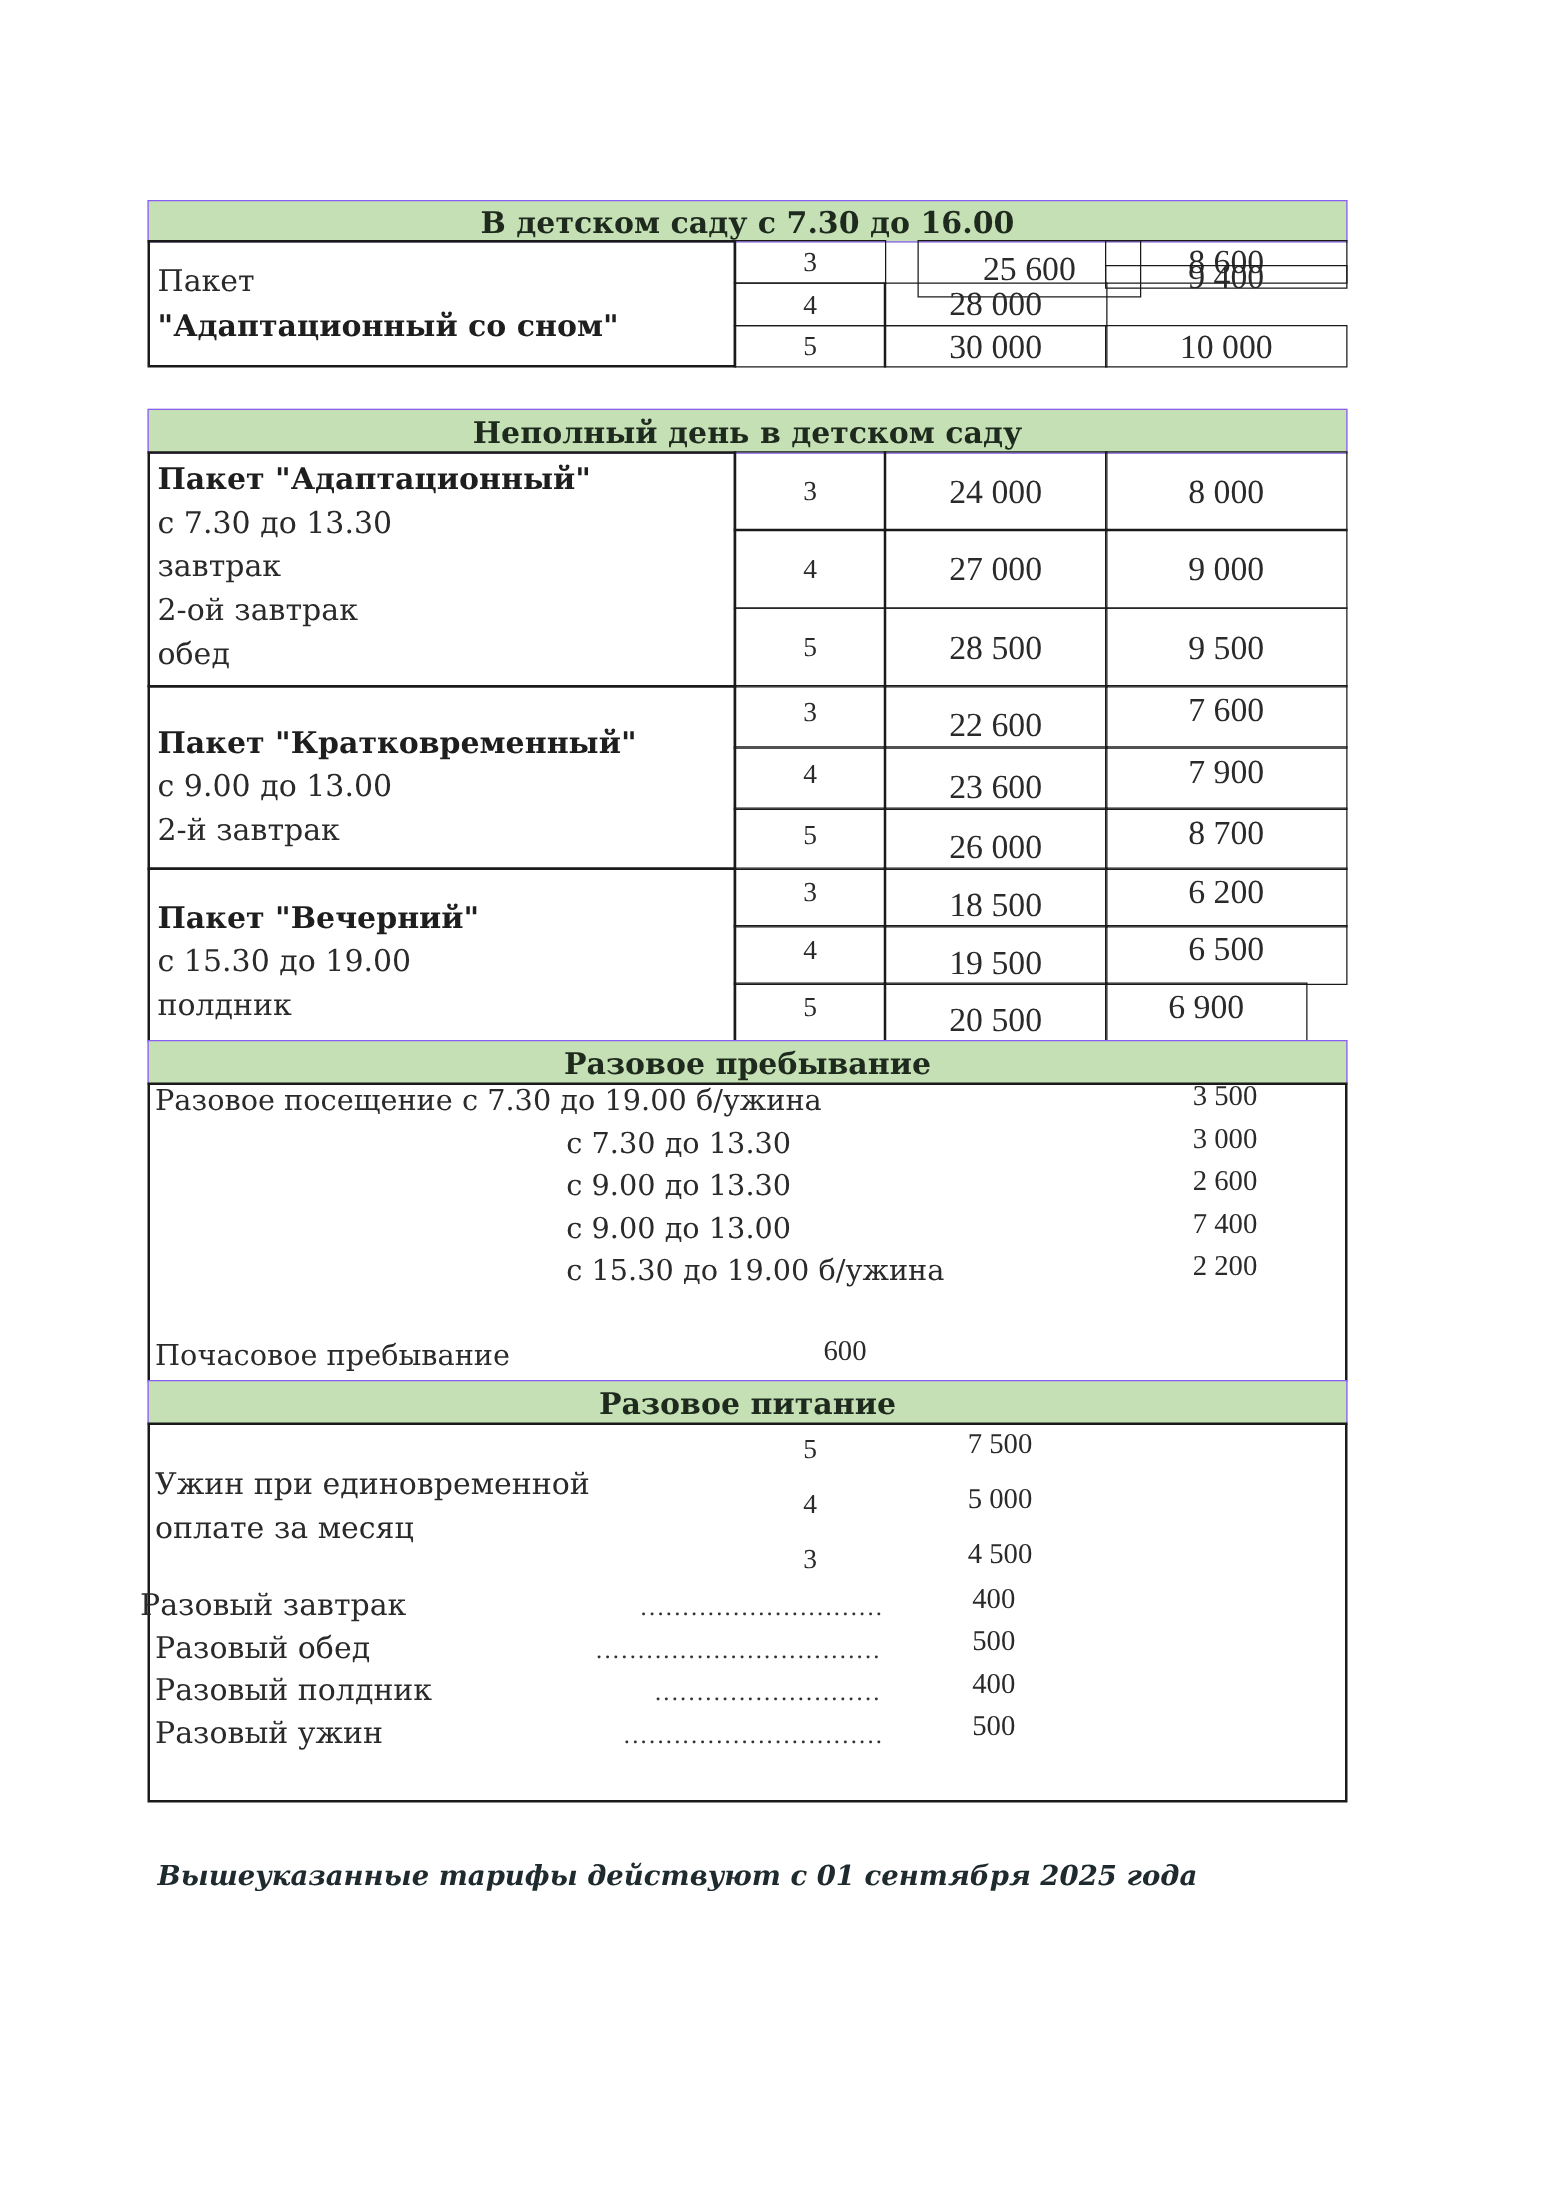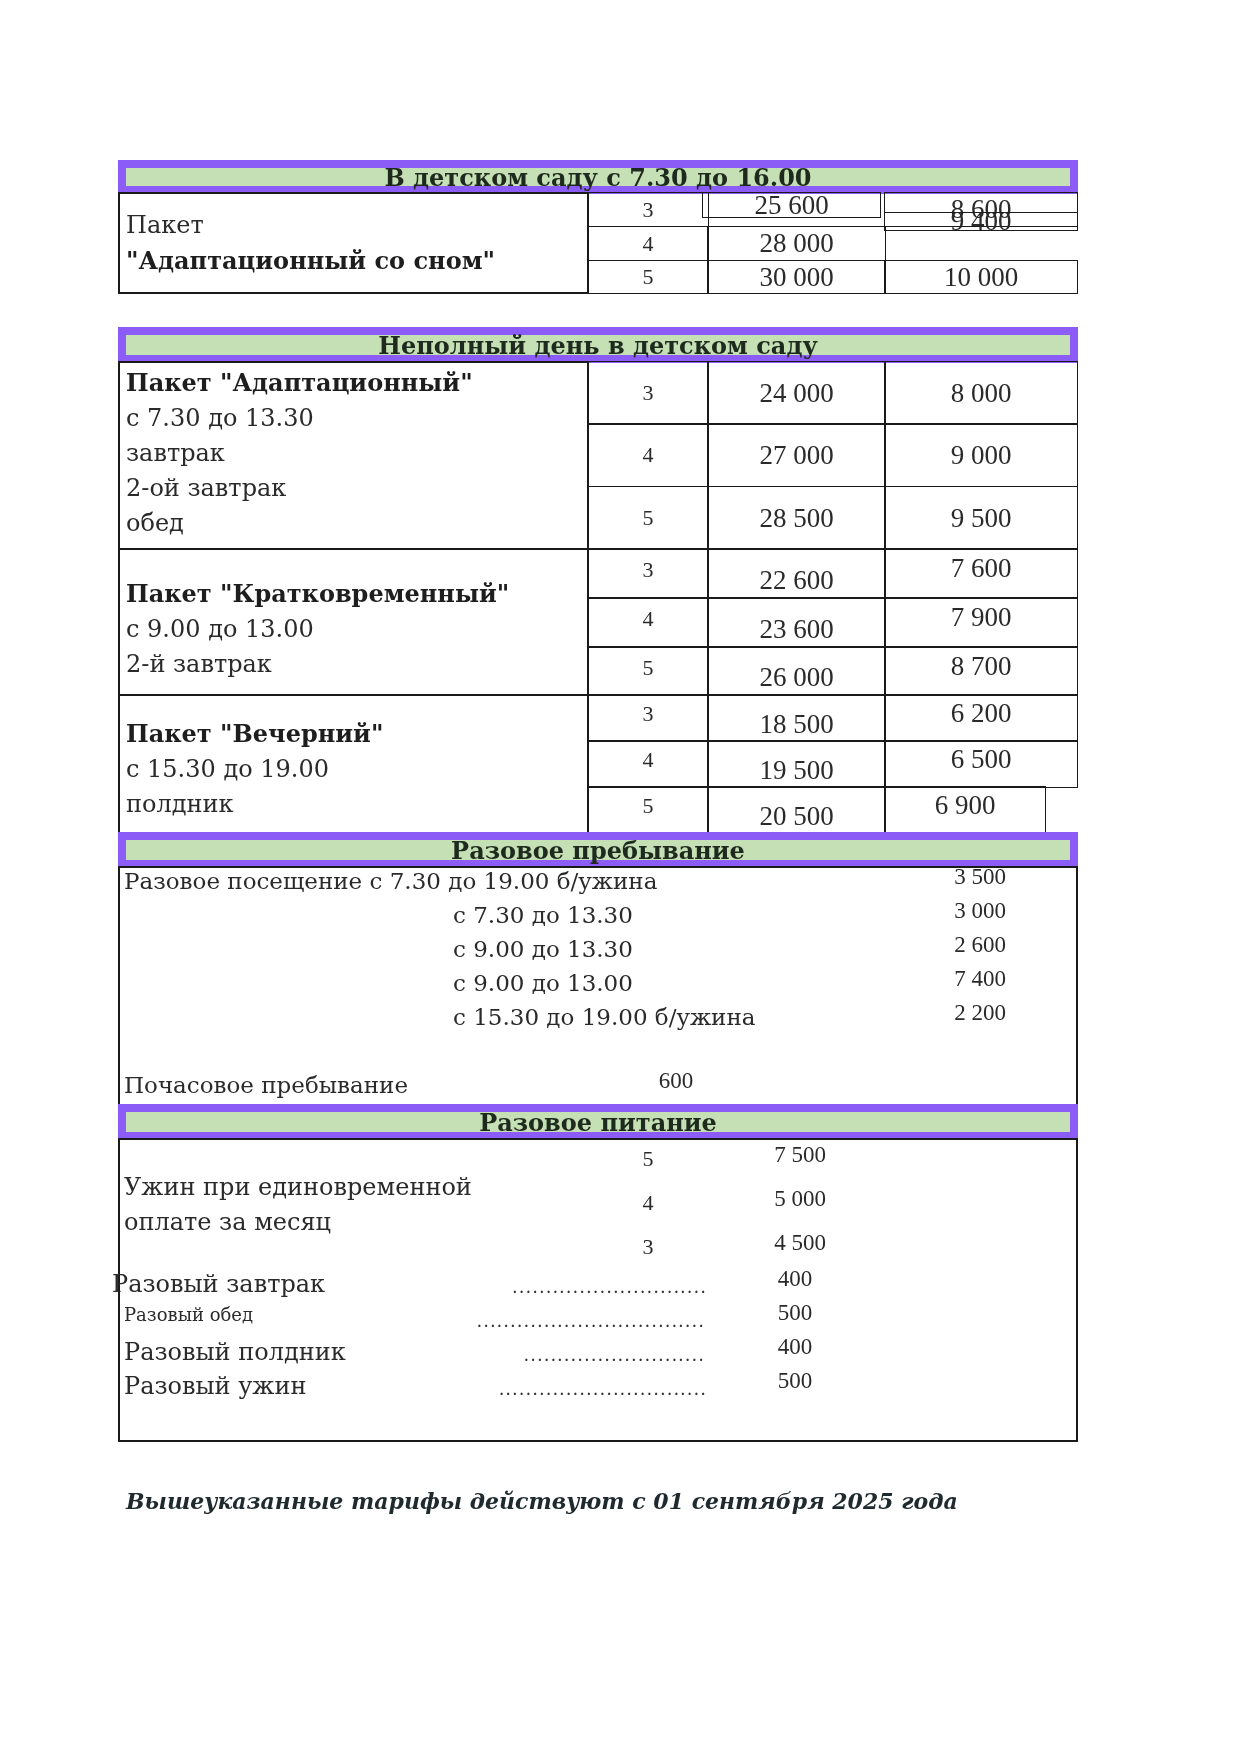--- a/index.html
+++ b/index.html
@@ -1,18 +1,18 @@
 <!DOCTYPE html>
 <html><head>
 <meta charset="utf-8">
 <style>
   html, body { margin:0; padding:0; background:#fff; }
   body { width:1240px; height:1754px; position:relative; font-family:"DejaVu Serif", "Liberation Serif", serif; color:#222; overflow:hidden; }
   .box { position:absolute; border:2px solid #1a1a1a; box-sizing:border-box; }
-  .hdr { position:absolute; background:#c5e0b4; border:8px solid #8b5cf6; box-sizing:border-box; font-weight:bold; font-size:24px; text-align:left; color:#1e2a1e; display:flex; align-items:center; justify-content:center; }
+  .hdr { position:absolute; background:#c5e0b4; border:1px solid #8b5cf6; box-sizing:border-box; font-weight:bold; font-size:24px; text-align:left; color:#1e2a1e; display:flex; align-items:center; justify-content:center; }
   .cell { position:absolute; border:1.5px solid #1a1a1a; box-sizing:border-box; display:flex; align-items:center; justify-content:center; font-family:"Liberation Serif", "DejaVu Serif", serif; font-size:27px; color:#2a2a2a; }
   .age { font-size:22px; }
   .label { position:absolute; font-family:"DejaVu Serif", serif; font-size:24px; line-height:35px; color:#2a2a2a; }
   .label b { color:#1e1e1e; }
   .txt { position:absolute; font-family:"DejaVu Serif", serif; font-size:23px; color:#2a2a2a; white-space:nowrap; }
   .num { position:absolute; font-family:"Liberation Serif", serif; font-size:23px; color:#2a2a2a; white-space:nowrap; text-align:center; }
   .dots { position:absolute; font-family:"DejaVu Serif", serif; font-size:18px; color:#333; white-space:nowrap; overflow:hidden; letter-spacing:1px; }
   .footer { position:absolute; left:126px; top:1488px; font-family:"DejaVu Serif", serif; font-style:italic; font-weight:bold; font-size:22px; color:#1e2a2e; white-space:nowrap; }
 </style>
 </head>
@@ -22,21 +22,21 @@
   <span>В детском саду с 7.30 до 16.00</span>
 </div>
 <div class="box" style="left:118px; top:192px; width:471px; height:102px;">
   <div class="label" style="left:6px; top:14px;">
     <div>Пакет</div>
     <div><b>"Адаптационный со сном"</b></div>
   </div>
 </div>
 <div>
   <div class="cell age" style="left:587px; top:192px; width:122px; height:35px;">3</div>
-  <div class="cell" style="left:702px; top:192px; width:179px; height:26px;">25 600</div>
+  <div class="cell" style="left:734px; top:192px; width:179px; height:46px;">25 600</div>
   <div class="cell" style="left:884px; top:192px; width:194px; height:35px;">8 600</div>
 
   <div class="cell age" style="left:587px; top:226px; width:122px; height:35px;">4</div>
   <div class="cell" style="left:707px; top:226px; width:179px; height:35px;">28 000</div>
   <div class="cell" style="left:884px; top:212px; width:194px; height:19px;">9 400</div>
 
   <div class="cell age" style="left:587px; top:260px; width:122px; height:34px;">5</div>
   <div class="cell" style="left:707px; top:260px; width:179px; height:34px;">30 000</div>
   <div class="cell" style="left:884px; top:260px; width:194px; height:34px;">10 000</div>
 </div>
@@ -129,21 +129,21 @@
 <div class="num" style="left:740px; top:1142px; width:120px;">7 500</div>
 <div class="num age" style="left:618px; top:1190px; width:60px; font-size:22px;">4</div>
 <div class="num" style="left:740px; top:1186px; width:120px;">5 000</div>
 <div class="num age" style="left:618px; top:1234px; width:60px; font-size:22px;">3</div>
 <div class="num" style="left:740px; top:1230px; width:120px;">4 500</div>
 
 <div class="txt" style="left:112px; top:1270px; font-size:24px;">Разовый завтрак</div>
 <div class="dots" style="left:432px; top:1276px; width:275px; text-align:right;">.............................</div>
 <div class="num" style="left:745px; top:1266px; width:100px;">400</div>
 
-<div class="txt" style="left:124px; top:1304px; font-size:18px;">Разовый обед</div>
+<div class="txt" style="left:124px; top:1304px; font-size:24px;">Разовый обед</div>
 <div class="dots" style="left:377px; top:1310px; width:328px; text-align:right;">..................................</div>
 <div class="num" style="left:745px; top:1300px; width:100px;">500</div>
 
 <div class="txt" style="left:124px; top:1338px; font-size:24px;">Разовый полдник</div>
 <div class="dots" style="left:458px; top:1344px; width:247px; text-align:right;">...........................</div>
 <div class="num" style="left:745px; top:1334px; width:100px;">400</div>
 
 <div class="txt" style="left:124px; top:1372px; font-size:24px;">Разовый ужин</div>
 <div class="dots" style="left:416px; top:1378px; width:291px; text-align:right;">...............................</div>
 <div class="num" style="left:745px; top:1368px; width:100px;">500</div>

